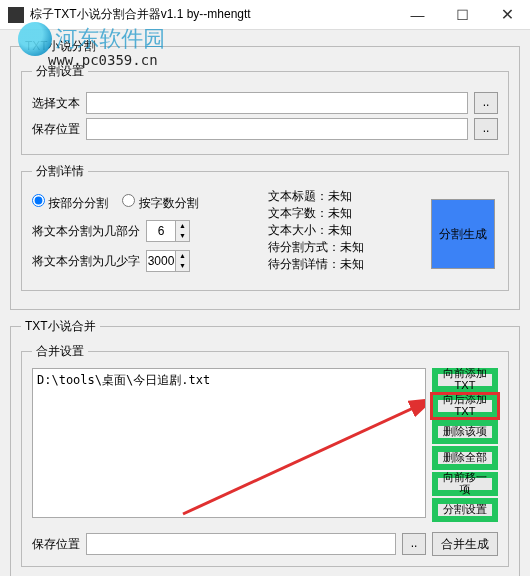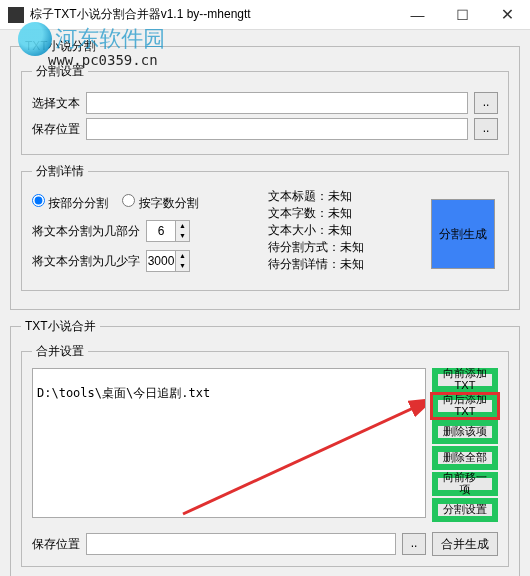--- a/index.html
+++ b/index.html
@@ -24,21 +24,21 @@
 .split-right { width: 70px; display: flex; align-items: center; justify-content: center; }
 .radio-row { display: flex; gap: 14px; margin: 6px 0; align-items: center; }
 .num-row { display: flex; align-items: center; gap: 6px; margin: 8px 0; }
 .spinner { width: 44px; height: 22px; border: 1px solid #aaa; background: #fff; display: flex; }
 .spinner-val { flex: 1; text-align: center; line-height: 20px; }
 .spinner-btns { width: 14px; display: flex; flex-direction: column; border-left: 1px solid #aaa; }
 .spinner-btn { flex: 1; font-size: 7px; text-align: center; line-height: 9px; background: #eee; }
 .info-row { margin: 0 0; font-size: 12px; }
 .big-btn { width: 64px; height: 70px; border: 1px solid #999; background: #3b82f6; font-size: 12px; display: flex; align-items: center; justify-content: center; cursor: pointer; }
 .merge-body { display: flex; gap: 6px; }
-.listbox { flex: 1; height: 150px; border: 1px solid #aaa; background: #fff; padding: 15px 4px; font-family: SimSun, monospace; overflow: hidden; position: relative; }
+.listbox { flex: 1; height: 150px; border: 1px solid #aaa; background: #fff; padding: 2px 4px; font-family: SimSun, monospace; overflow: hidden; position: relative; }
 .list-item { background: #fff; color: #000; padding: 1px 0; }
 .merge-btns { width: 66px; display: flex; flex-direction: column; gap: 2px; }
 .merge-btn { height: 24px; border: 6px solid #22c55e; background: #e8e8e8; font-size: 11px; display: flex; align-items: center; justify-content: center; cursor: pointer; line-height: 1.05; text-align: center; }
 .merge-btn.highlight { outline: 3px solid #e03030; outline-offset: -1px; }
 .merge-bottom { display: flex; align-items: center; gap: 6px; margin-top: 10px; }
 .watermark { position: absolute; top: 22px; left: 18px; pointer-events: none; z-index: 5; }
 .wm-flower { width: 34px; height: 34px; border-radius: 50%; background: radial-gradient(circle at 35% 35%, #5dd5f0 40%, #1596c8 75%); display: inline-block; vertical-align: middle; opacity: 0.9; }
 .wm-text1 { font-size: 22px; font-weight: normal; color: #1293c9; opacity: 0.7; vertical-align: middle; }
 .wm-text2 { position: absolute; top: 30px; left: 30px; font-size: 14px; color: #000000; opacity: 0.85; font-family: monospace; }
 .arrow { position: absolute; pointer-events: none; z-index: 6; }

